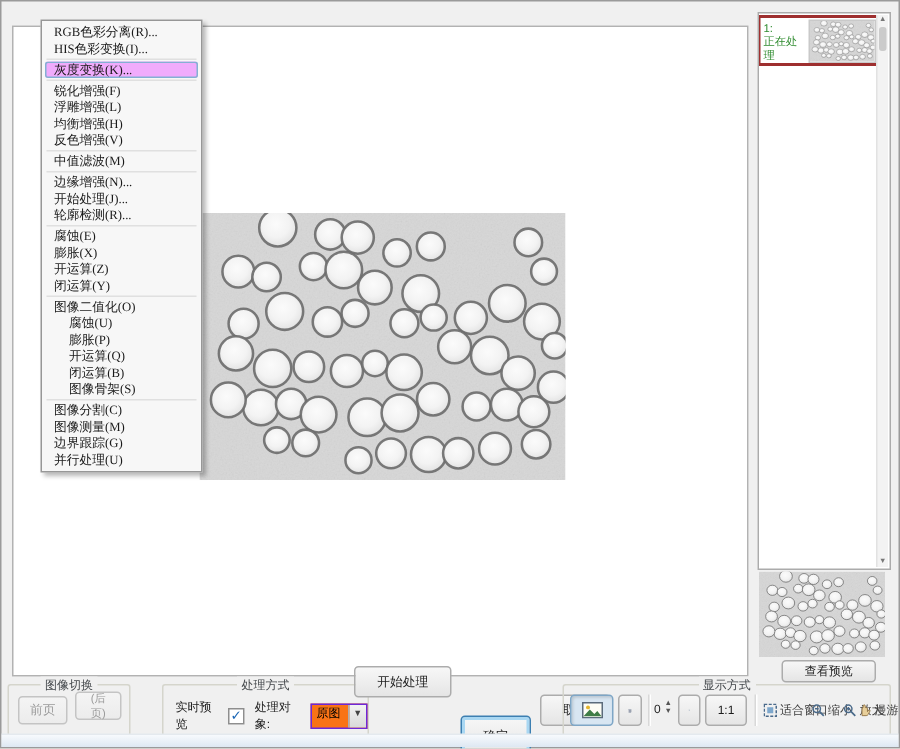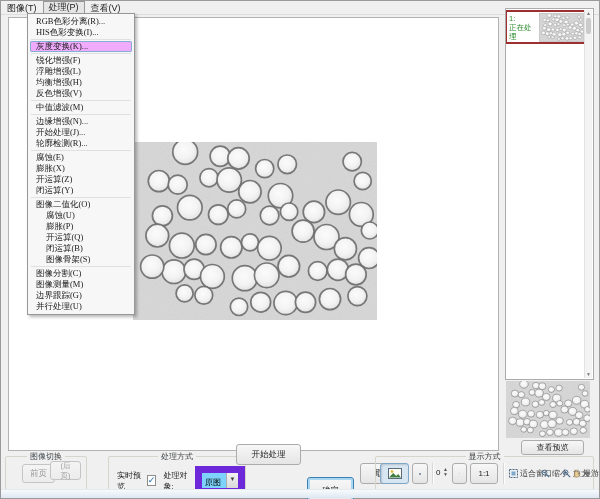--- a/index.html
+++ b/index.html
@@ -47,43 +47,38 @@
   
   .gb{position:absolute;border:1px solid #D5D5CC;border-radius:2px;}
   .gb-label{position:absolute;top:-6px;left:50%;transform:translateX(-50%);background:#F0F0F0;
     padding:0 3px;font-size:8px;color:#44484c;white-space:nowrap;}
   .g1{left:5px;top:456px;width:80px;height:33px;}
   .g2{left:90px;top:456px;width:136px;height:33px;margin-left:18px;}
   .g3{left:375px;top:456px;width:217px;height:33px;}
   .small-lbl{font-size:8px;color:#222;}
   .cb{display:inline-block;width:9px;height:9px;background:#FFF;border:1px solid #8E8E8E;
     font-size:9px;line-height:9px;color:#1B66B5;text-align:center;}
-  .combo{display:inline-flex;align-items:flex-end;height:15px;background:#7dd3fc;border:7px solid #6d28d9;
+  .combo{display:inline-flex;align-items:flex-start;height:15px;background:#f97316;border:1px solid #6d28d9;
     font-size:8px;}
   .combo .val{padding:0 3px;min-width:18px;}
   .combo .arrow{width:11px;align-self:stretch;border-left:1px solid #ABADB3;
     background:linear-gradient(#F2F2F2,#D9D9D9);font-size:6px;line-height:13px;text-align:center;color:#444;}
   .vr{position:absolute;top:6px;width:1px;height:21px;background:#D8D8D8;box-shadow:1px 0 0 #FFF;}
   .mini{position:absolute;top:11px;display:flex;align-items:center;gap:2px;font-size:8px;color:#3c3c3c;white-space:nowrap;}
   .spin{display:inline-flex;flex-direction:column;font-size:5px;line-height:5px;color:#555;}
   .znum{font-size:8px;color:#222;}
   .footer{position:absolute;left:1px;right:1px;bottom:1px;height:8px;
     background:linear-gradient(#F7FAFD,#DEE8F2);border-top:1px solid #E4E9EE;}
   .icon svg{display:block;}
 </style>
 </head>
 <body>
 
 <div class="window">
 
-  <div class="menubar" id="menubar">
-      <span class="menu-item">图像(T)</span>
-      <span class="menu-item active">处理(P)</span>
-      <span class="menu-item">查看(V)</span>
-    </div>
 
   <div class="canvas"></div>
 
   <div class="img-main pimg">
       <svg width="100%" height="100%" viewBox="0 0 244 178" preserveAspectRatio="none">
         <defs>
           <radialGradient id="pg0" cx="45%" cy="40%" r="65%">
             <stop offset="0%" stop-color="#fbfbfb"></stop>
             <stop offset="55%" stop-color="#f3f3f3"></stop>
             <stop offset="85%" stop-color="#e6e6e6"></stop>
@@ -334,21 +329,21 @@
         <circle cx="197.0" cy="157.1" r="10.6" fill="url(#pg2)" stroke="#6b6b6b" stroke-opacity="0.9" stroke-width="1.7"></circle>
         <circle cx="224.4" cy="154.1" r="9.5" fill="url(#pg2)" stroke="#6b6b6b" stroke-opacity="0.9" stroke-width="1.7"></circle>
         <circle cx="19.2" cy="124.6" r="11.6" fill="url(#pg2)" stroke="#6b6b6b" stroke-opacity="0.9" stroke-width="1.7"></circle>
         <circle cx="236.0" cy="116.1" r="10.4" fill="url(#pg2)" stroke="#6b6b6b" stroke-opacity="0.9" stroke-width="1.7"></circle>
       </svg>
     </div>
   <button class="btn preview-btn">查看预览</button>
 
   <div class="gb g1">
     <span class="gb-label">图像切换</span>
-    <button class="btn disabled" style="left:16px;top:7px;width:33px;height:19px;">前页</button>
+    <button class="btn disabled" style="left:6px;top:7px;width:33px;height:19px;">前页</button>
     <button class="btn disabled" style="left:44px;top:4px;width:31px;height:19px;font-size:7.5px;">(后页)</button>
   </div>
 
   <div class="gb g2">
     <span class="gb-label">处理方式</span>
     <div style="position:absolute;left:8px;top:9px;display:flex;align-items:center;gap:4px;">
       <span class="small-lbl">实时预览</span>
       <span class="cb">✓</span>
       <span class="small-lbl" style="margin-left:3px;">处理对象:</span>
       <span class="combo">

